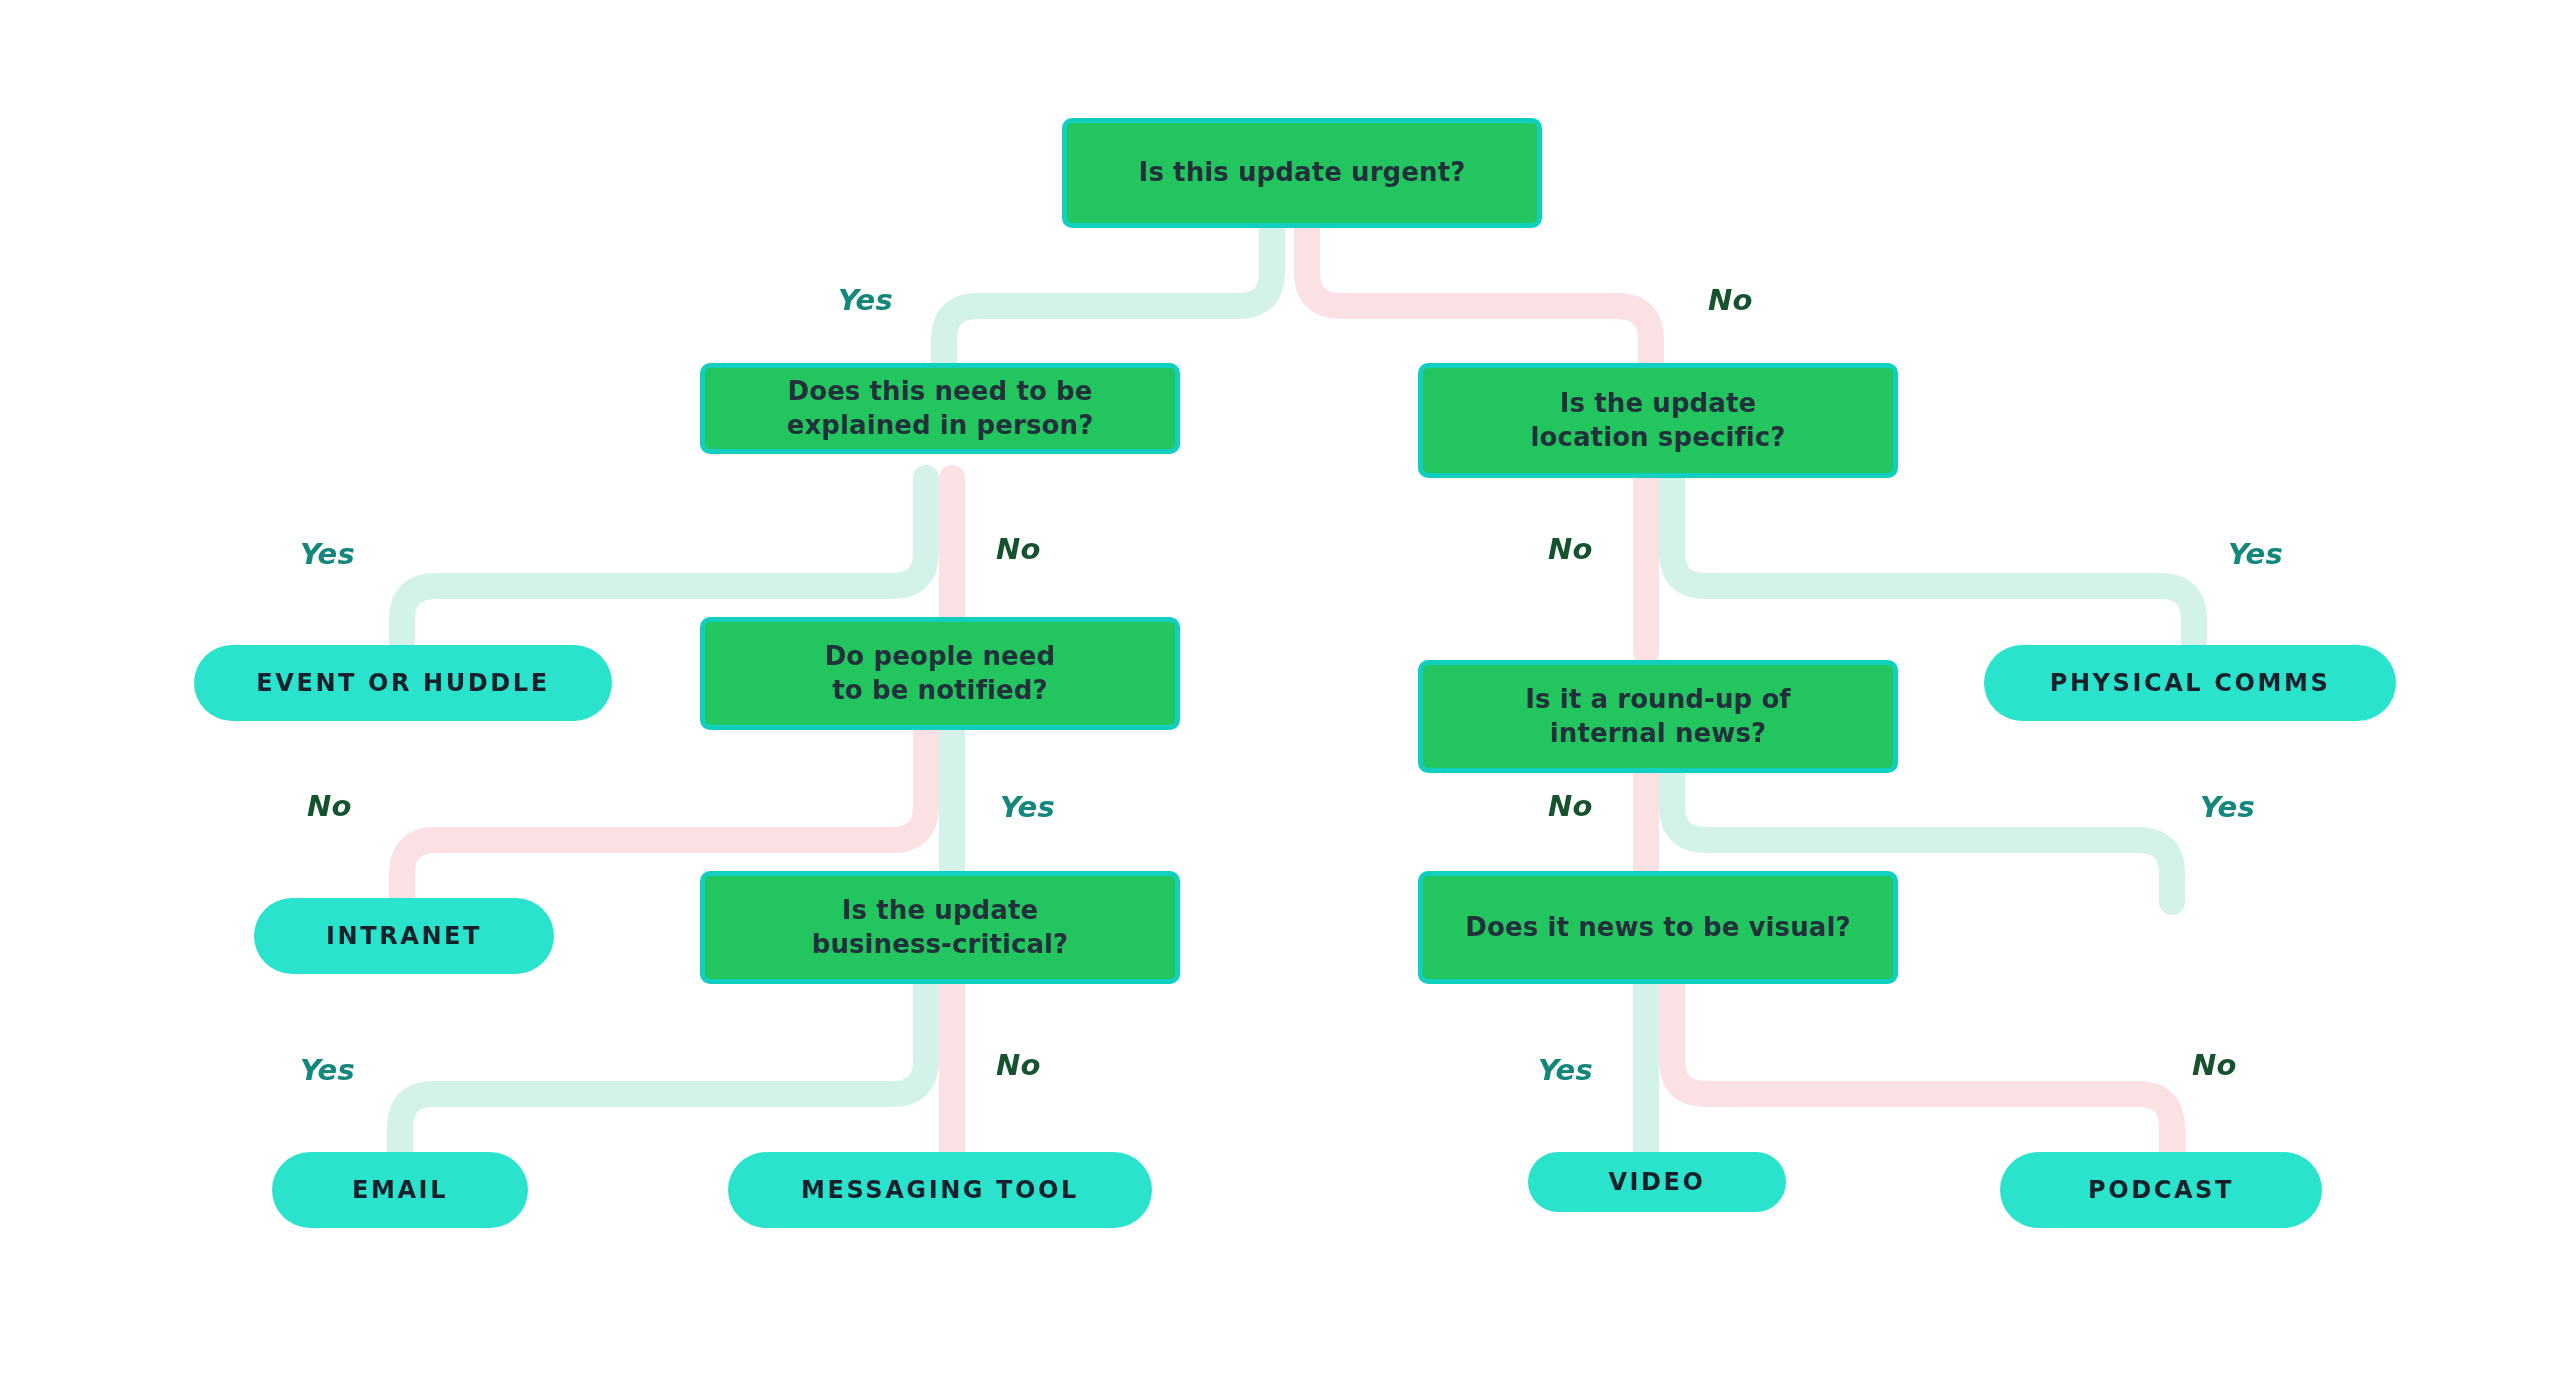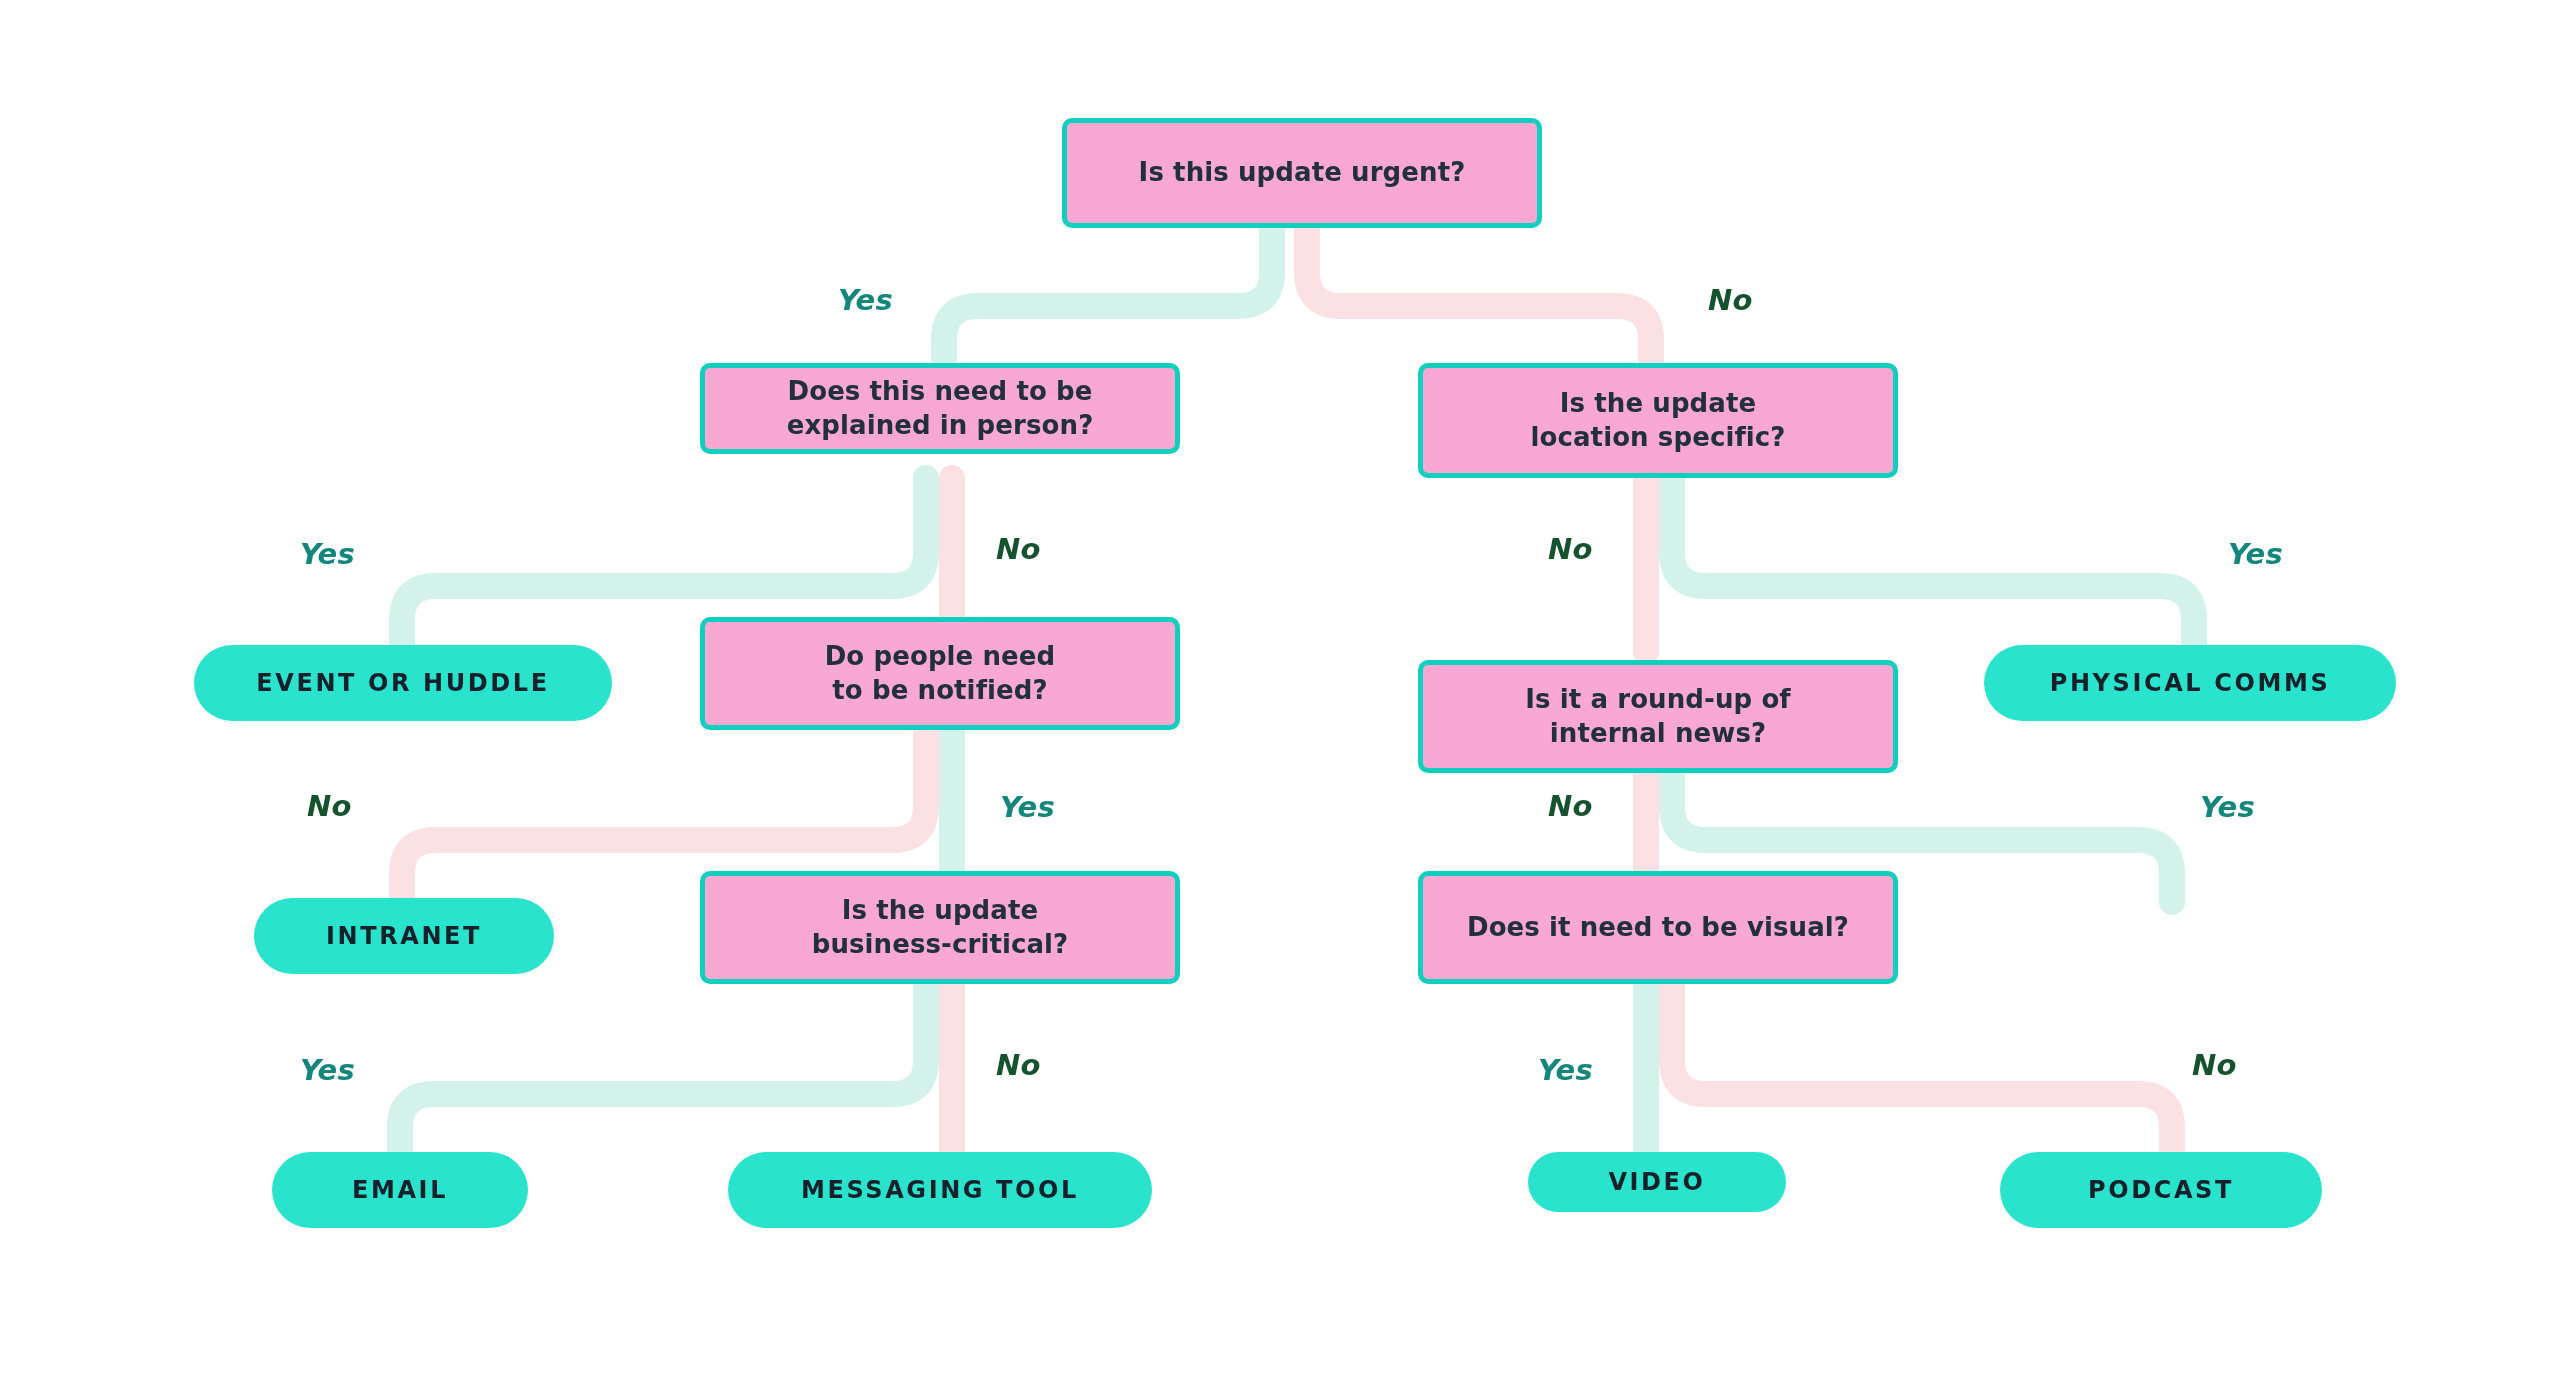--- a/index.html
+++ b/index.html
@@ -28,21 +28,21 @@
   .node {
     position: absolute;
     box-sizing: border-box;
     display: flex;
     align-items: center;
     justify-content: center;
     text-align: center;
     z-index: 5;
   }
   .qbox {
-    background: #f9a8d4;
+    background: #22c55e;
     border: 5px solid #11cfbe;
     border-radius: 10px;
     color: #21303b;
     font-weight: 700;
     font-size: 26px;
     line-height: 1.28;
     letter-spacing: 0.1px;
     padding: 20px 14px;
     justify-content: center;
   }
@@ -136,21 +136,21 @@
 
   <div class="node pill" style="left:254px; top:898px; width:300px; height:76px;">
     <span>Intranet</span>
   </div>
 
   <div class="node qbox" style="left:700px; top:871px; width:480px; height:113px;">
     <span>Is the update<br>business-critical?</span>
   </div>
 
   <div class="node qbox" style="left:1418px; top:871px; width:480px; height:113px;">
-    <span>Does it need to be visual?</span>
+    <span>Does it news to be visual?</span>
   </div>
 
 
   <div class="node pill" style="left:272px; top:1152px; width:256px; height:76px;">
     <span>Email</span>
   </div>
 
   <div class="node pill" style="left:728px; top:1152px; width:424px; height:76px;">
     <span>Messaging tool</span>
   </div>

